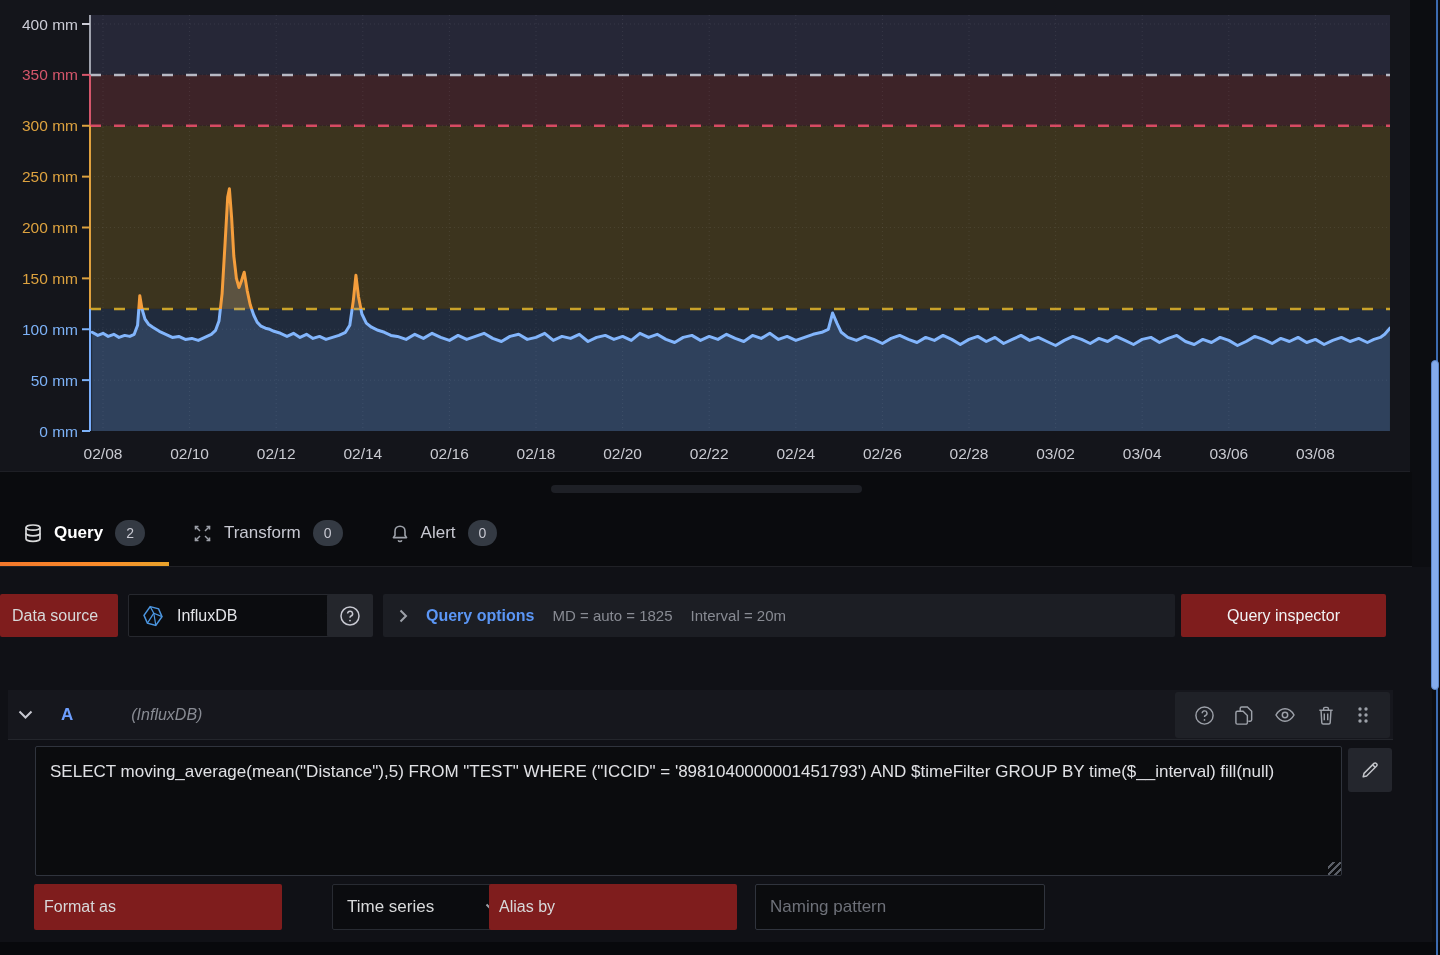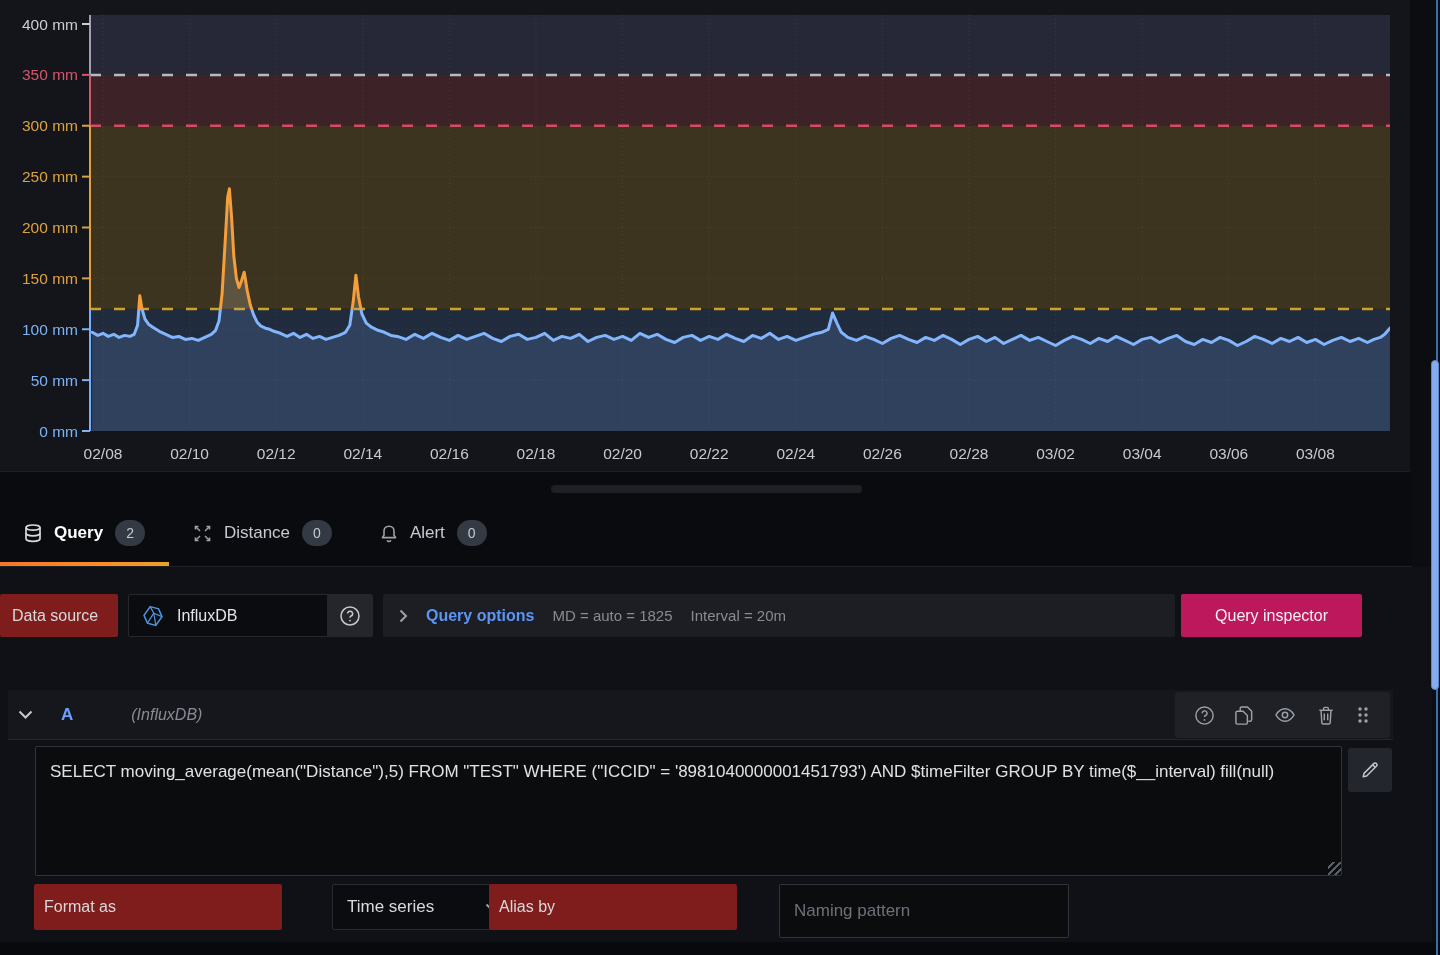--- a/index.html
+++ b/index.html
@@ -41,21 +41,21 @@
   #ds-picker { position:absolute; left:128px; top:0; width:225px; height:43px; background:#0b0c0f;
                border:1px solid #26282e; border-radius:2px; display:flex; align-items:center;
                gap:12px; padding:0 12px; cursor:pointer; }
   #ds-picker .ds-name { color:#e3e4e8; font-size:16px; font-weight:500; flex:1; }
   #help-btn { position:absolute; left:327px; top:0; width:46px; height:43px; background:#24262c;
               border-radius:2px; display:flex; align-items:center; justify-content:center; cursor:pointer; }
   #query-options-bar { position:absolute; left:383px; top:0; width:792px; height:43px; background:#1c1e24;
               border-radius:2px; display:flex; align-items:center; gap:18px; padding:0 16px; cursor:pointer; }
   #qo-label { color:#5b96f5; font-size:16px; font-weight:700; }
   .qo-stat { color:#888b93; font-size:15px; }
-  #inspector-btn { position:absolute; left:1181px; top:0; width:181px; height:43px; background:#be185d;
+  #inspector-btn { position:absolute; left:1181px; top:0; width:205px; height:43px; background:#7f1d1d;
               border-radius:2px; color:#f1f2f4; font-size:16px; font-weight:500; display:flex;
               align-items:center; justify-content:center; cursor:pointer; border:none; }
 
   
   #query-row-header { position:absolute; left:8px; top:123px; width:1385px; height:50px;
               background:#16171d; border-bottom:1px solid #24262c; display:flex; align-items:center; }
   #qr-chevron { margin-left:10px; color:#c7c8d1; display:flex; cursor:pointer; }
   #qr-refid { margin-left:28px; color:#6e9fff; font-size:17px; font-weight:700; cursor:pointer; }
   #qr-ds-hint { margin-left:58px; color:#888b93; font-size:16px; font-style:italic; }
   #qr-actions { position:absolute; right:3px; top:2px; height:46px; width:215px; background:#1f2127;
@@ -72,23 +72,23 @@
   #edit-btn { position:absolute; left:1348px; top:181px; width:44px; height:44px; background:#24262d;
               border-radius:3px; display:flex; align-items:center; justify-content:center; cursor:pointer; }
 
   
   #format-label { position:absolute; left:34px; top:317px; width:248px; height:46px; padding-left:10px; }
   #format-select { position:absolute; left:296px; top:317px; width:182px; height:46px; background:#0b0c0f;
               border:1px solid #282b32; border-radius:2px; display:flex; align-items:center;
               padding:0 14px; cursor:pointer;margin-left:36px; }
   #format-select .sel-value { color:#d8d9da; font-size:17px; flex:1; }
   #alias-label { position:absolute; left:489px; top:317px; width:248px; height:46px; padding-left:10px; }
-  #alias-input { position:absolute; left:755px; top:317px; width:290px; height:54px; background:#0b0c0e;
+  #alias-input { position:absolute; left:755px; top:317px; width:290px; height:46px; background:#0b0c0e;
               border:1px solid #30343d; border-radius:2px; color:#0f766e; font-size:17px; padding:0 14px;
-              outline:none; font-family:"Liberation Sans", sans-serif;margin-left:24px; }
+              outline:none; font-family:"Liberation Sans", sans-serif; }
   #alias-input::placeholder { color:#6e7179; opacity:1; }
 
   #bottom-strip { position:absolute; left:0; top:942px; width:1440px; height:13px; background:#08090c; }
 
   
   #v-scroll-track { position:absolute; left:1436px; top:0; width:2px; height:955px; background:#3c6bb0; }
   #v-scroll-thumb { position:absolute; left:1431px; top:360px; width:8px; height:330px;
                     border-radius:4px; background:#84abec; border:1px solid #5d87c9; cursor:grab; }
 
   svg { display:block; }
@@ -205,21 +205,21 @@
             <path d="M5.5 2.5 H2.5 V5.5"></path>
               <path d="M2.2 2.2 L7 7" stroke-width="1.4"></path>
             <path d="M13.5 2.5 H16.5 V5.5"></path>
               <path d="M16.8 2.2 L12 7" stroke-width="1.4"></path>
             <path d="M5.5 16.5 H2.5 V13.5"></path>
               <path d="M2.2 16.8 L7 12" stroke-width="1.4"></path>
             <path d="M13.5 16.5 H16.5 V13.5"></path>
               <path d="M16.8 16.8 L12 12" stroke-width="1.4"></path>
           </svg>
         </span>
-        <span class="tab-label">Distance</span>
+        <span class="tab-label">Transform</span>
         <span class="count-badge">0</span>
       </div>
 
       <div class="tab">
         <span class="tab-icon">
           <svg width="18" height="19" viewBox="0 0 18 19" fill="none" stroke="currentColor" stroke-width="1.6">
             <path d="M9 2.2c-3 0-5 2.2-5 5v4l-1.6 2.4h13.2L14 11.2v-4c0-2.8-2-5-5-5z" stroke-linejoin="round"></path>
             <path d="M7.2 16.2a1.9 1.9 0 0 0 3.6 0"></path>
           </svg>
         </span>

